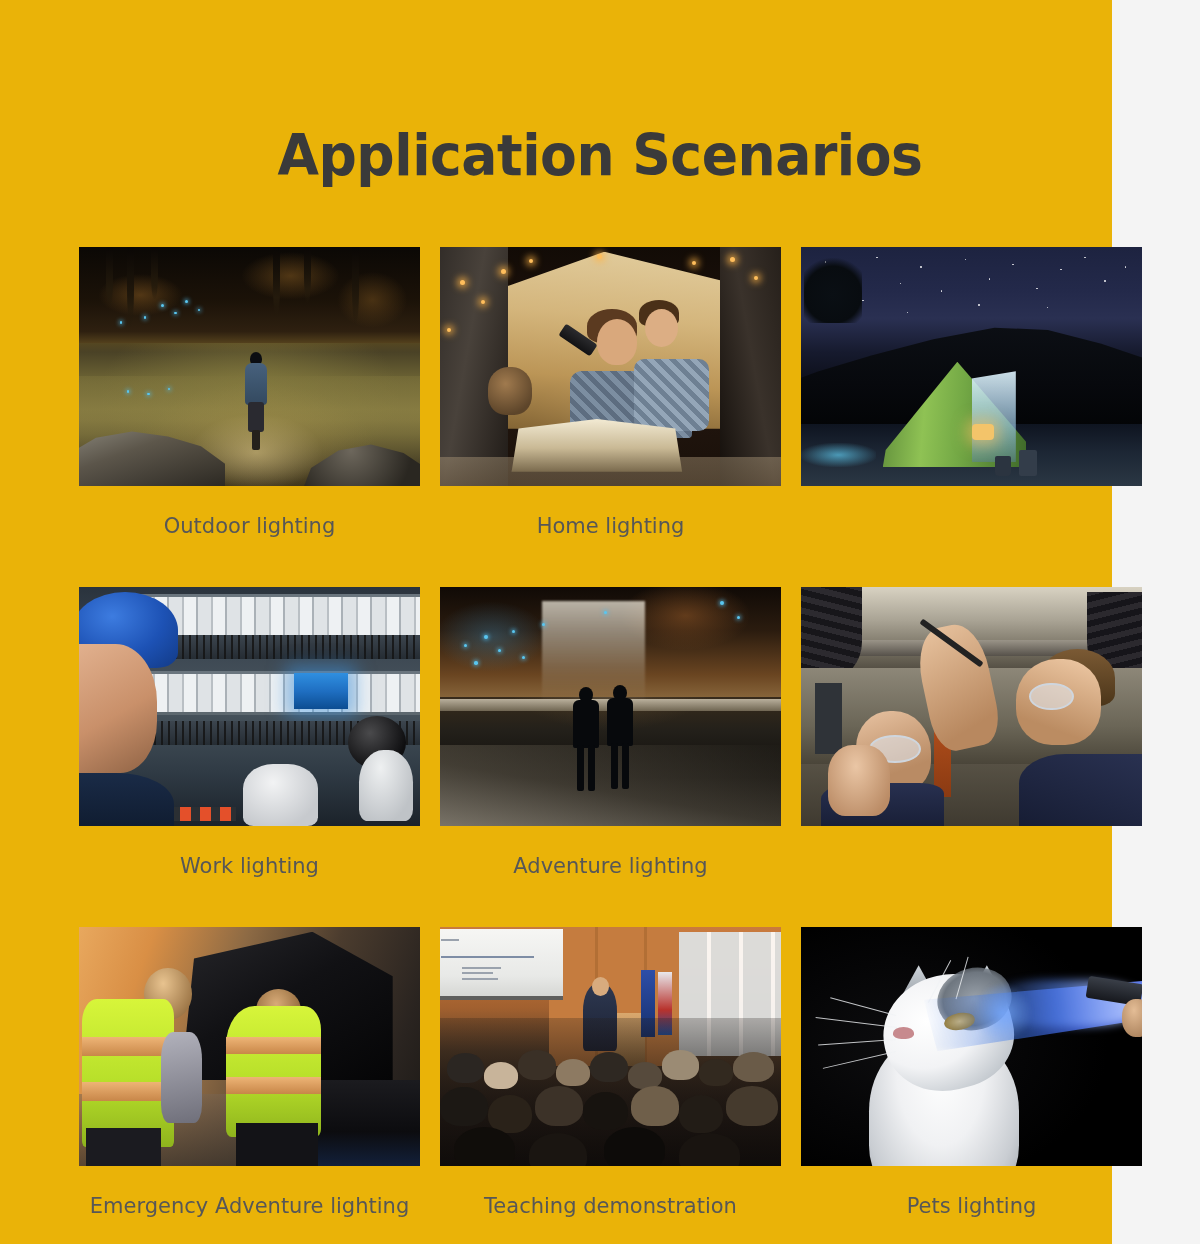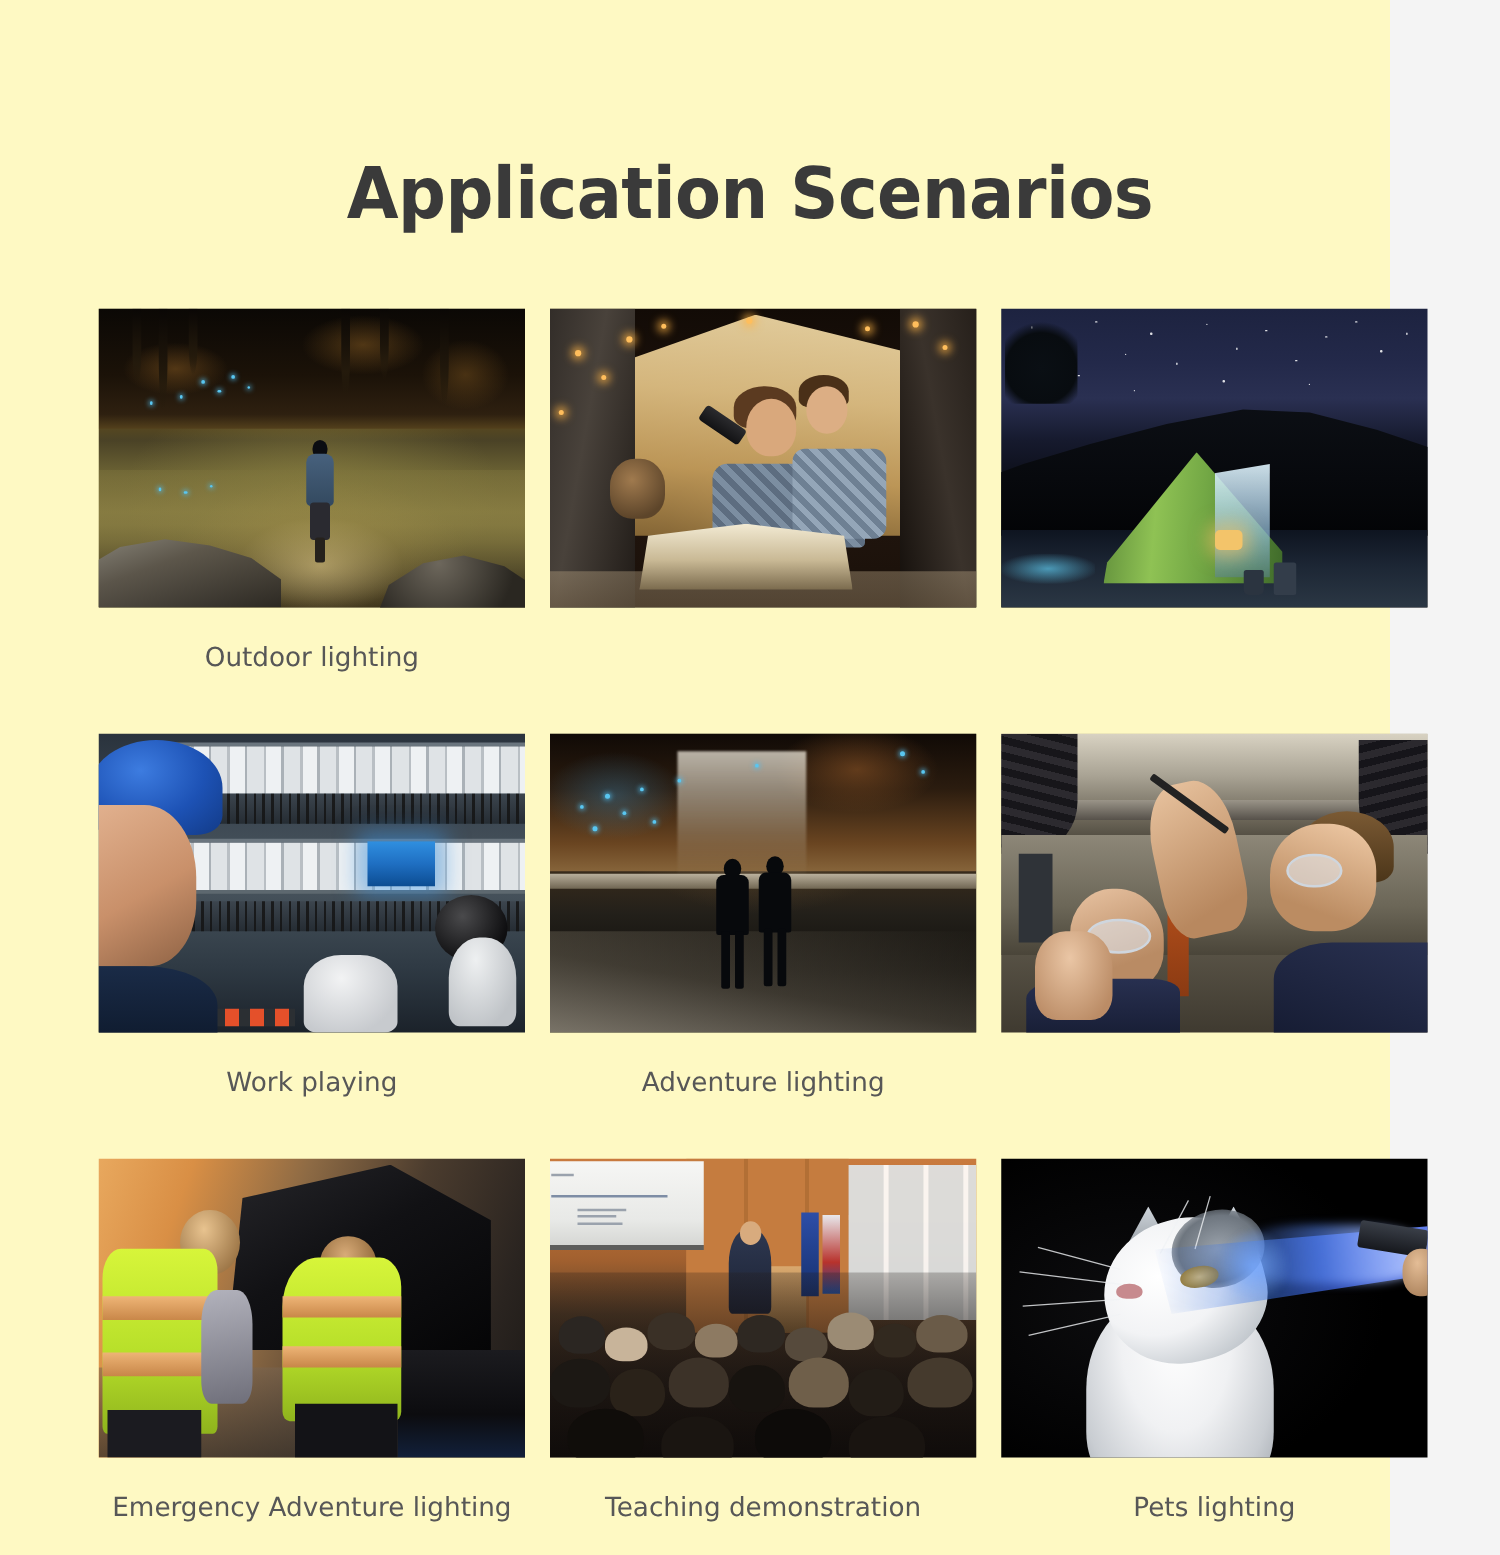--- a/index.html
+++ b/index.html
@@ -10,21 +10,21 @@
     width: 1200px;
     height: 1244px;
     background: #f4f4f4;
     font-family: "DejaVu Sans", "Liberation Sans", sans-serif;
     overflow: hidden;
   }
   .page {
     position: relative;
     width: 1112px;
     height: 1244px;
-    background: #fef9c3;
+    background: #eab308;
   }
 
   
   .page-title {
     position: absolute;
     top: 86px;
     left: 0;
     width: 1200px;
     text-align: center;
     font-family: "DejaVu Sans", "Liberation Sans", sans-serif;
@@ -454,20 +454,21 @@
         <div class="lyr mom-hair"></div>
         <div class="lyr mom-head"></div>
         <div class="lyr kid-hair"></div>
         <div class="lyr kid-head"></div>
         <div class="lyr mom-body"></div>
         <div class="lyr kid-body"></div>
         <div class="lyr torch"></div>
         <div class="lyr rug"></div>
         <div class="lyr book"></div>
       </div>
+      <div class="caption">Home lighting</div>
     </div>
 
     <div class="cell">
       <div class="thumb sc-camp">
         <div class="star" style="left:7%;top:6%"></div>
           <div class="star" style="left:14%;top:12%"></div>
         <div class="star" style="left:22%;top:4%"></div>
           <div class="star" style="left:29%;top:15%"></div>
         <div class="star" style="left:35%;top:8%"></div>
           <div class="star" style="left:41%;top:18%"></div>
@@ -503,21 +504,21 @@
         <div class="lyr blue-module"></div>
         <div class="lyr wires" style="top:56%"></div>
         <div class="lyr led-row"></div>
         <div class="lyr knob"></div>
         <div class="lyr hardhat"></div>
         <div class="lyr face-work"></div>
         <div class="lyr shoulder-work"></div>
         <div class="lyr glove"></div>
         <div class="lyr glove2"></div>
       </div>
-      <div class="caption">Work playing</div>
+      <div class="caption">Work lighting</div>
     </div>
 
     <div class="cell">
       <div class="thumb sc-adv">
         <div class="lyr adv-roof"></div>
         <div class="lyr adv-wall"></div>
         <div class="lyr glow-b" style="left:13%;top:20%;width:4px;height:4px"></div>
         <div class="lyr glow-b" style="left:17%;top:26%;width:3px;height:3px"></div>
         <div class="lyr glow-b" style="left:10%;top:31%;width:3.5px;height:3.5px"></div>
         <div class="lyr glow-b" style="left:21%;top:18%;width:3px;height:3px"></div>

